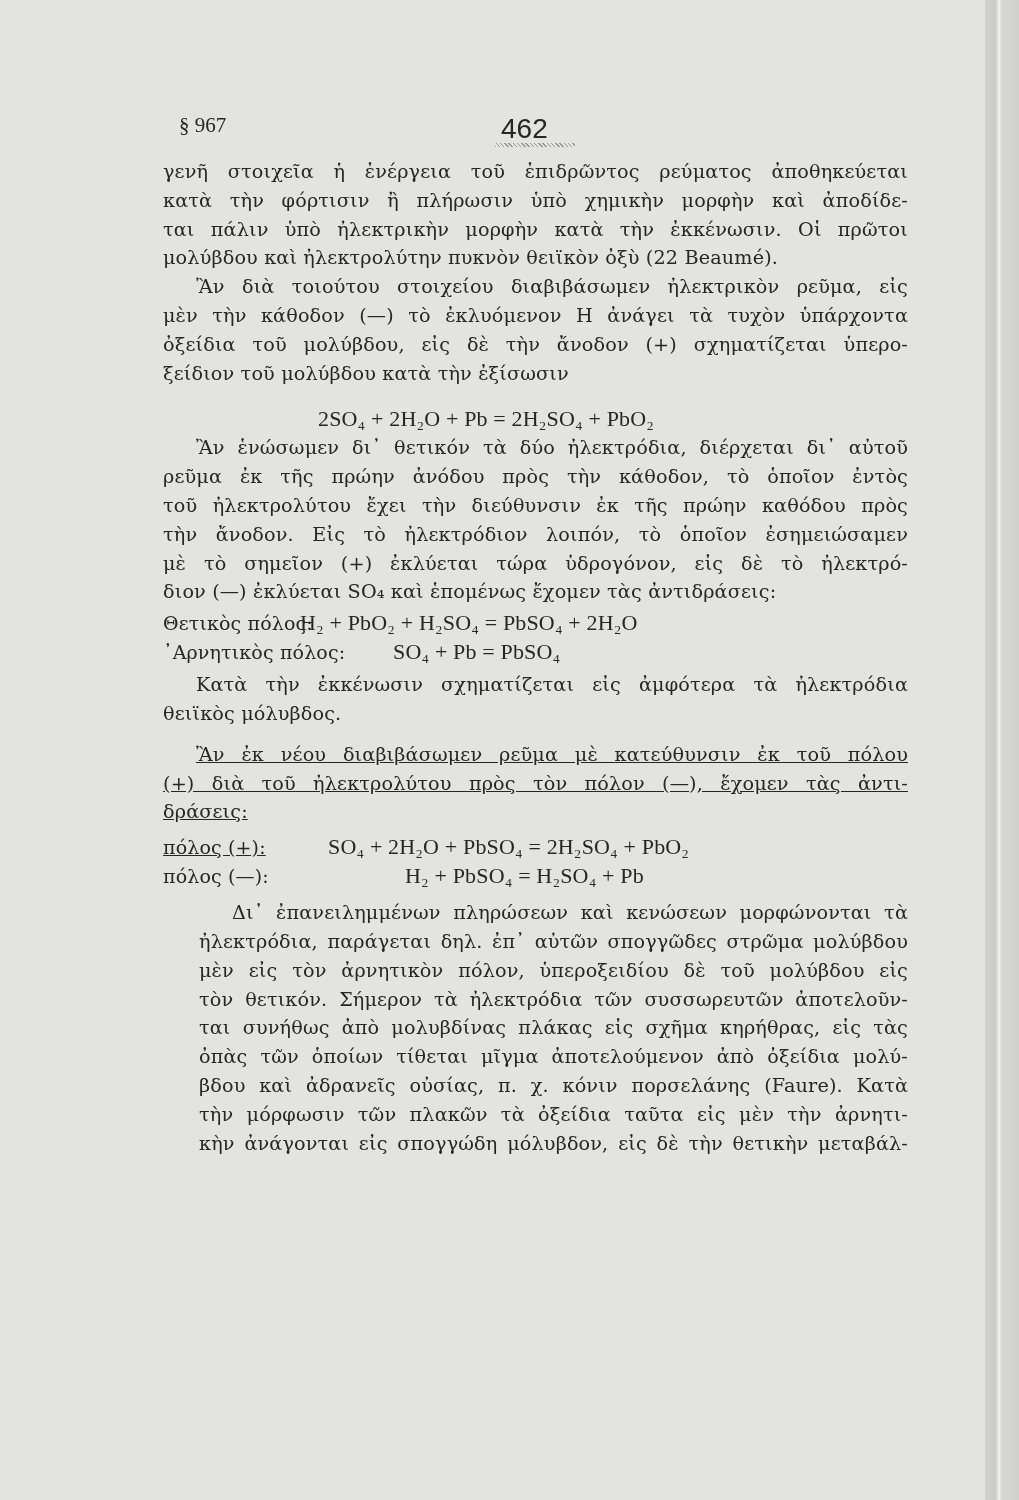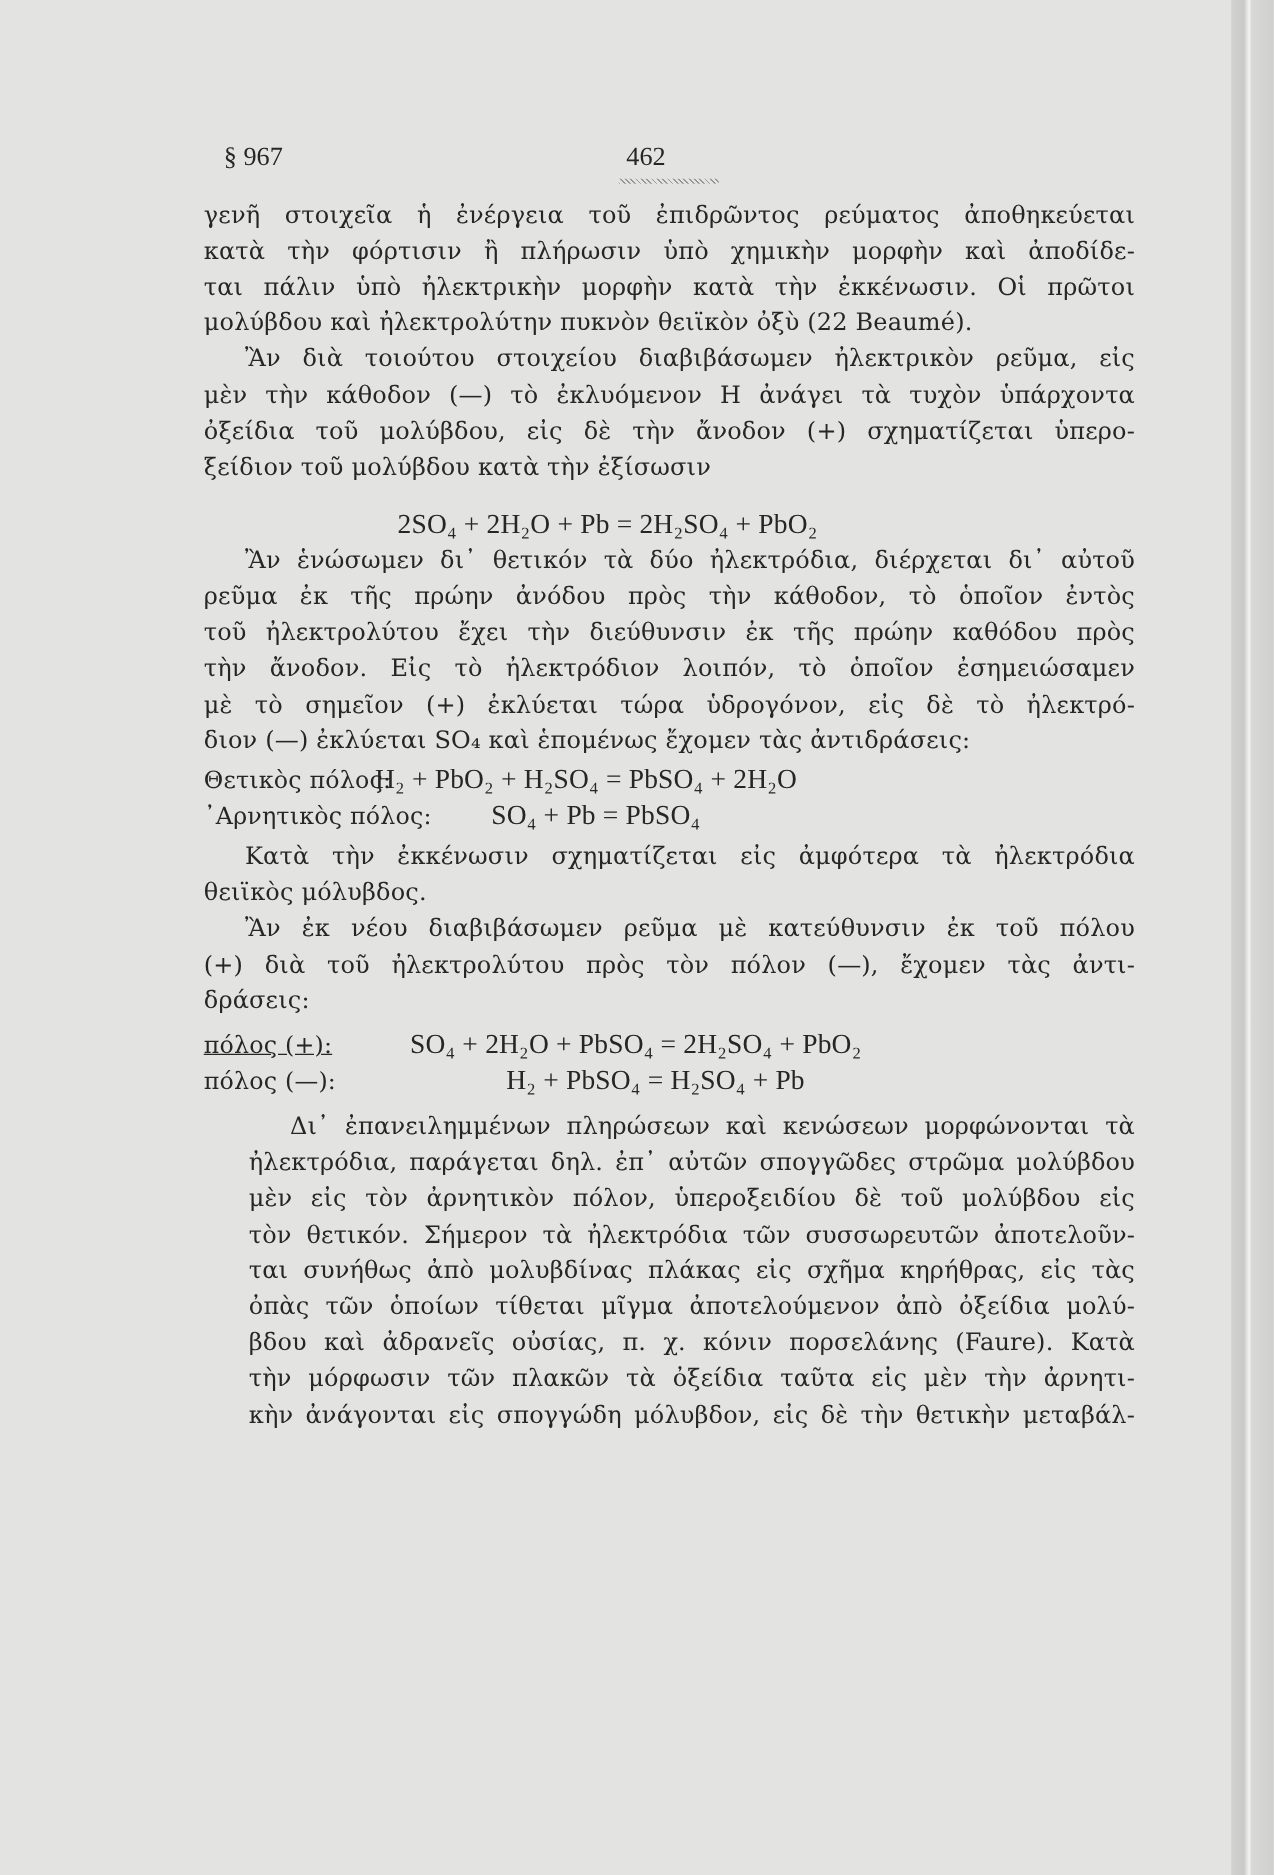--- a/index.html
+++ b/index.html
@@ -9,21 +9,21 @@
     font-family:"DejaVu Serif","Liberation Serif",serif;
     color:#262626;
   }
   .gutter {
     position:absolute; top:0; right:0; width:34px; height:1500px;
     background:linear-gradient(to right,#d2d2d1 0%,#c9c9c8 30%,#f4f4f4 42%,#d8d8d7 48%,#cfcfce 100%);
   }
   .page { position:absolute; left:0; top:0; width:985px; height:1500px; }
   .header { position:absolute; top:113px; left:163px; width:745px; height:40px;margin-left:16px; }
   .section-no { position:absolute; left:0; top:0; font-size:21px; font-family:"Liberation Serif",serif; }
-  .page-no { position:absolute; left:322px; top:0; font-size:21px; font-family:Liberation Serif, serif; }
+  .page-no { position:absolute; left:322px; top:0; font-size:28px; font-family:Liberation Sans, sans-serif; }
   .wavy {
     position:absolute; left:316px; top:30px; width:80px; height:4px;
     background:repeating-linear-gradient(45deg,#777 0 1px,transparent 1px 3px);
     opacity:.7;
   }
   .body {
     position:absolute; left:163px; top:158px; width:745px;
     font-size:19.2px; line-height:28.8px; letter-spacing:0.15px;
   }
   .line { display:block; white-space:nowrap; text-align:justify; text-align-last:justify; height:28.8px; }
@@ -81,21 +81,21 @@
       <div class="eq">
         <span class="lbl" style="width:230px;">᾽Αρνητικὸς πόλος:</span><span>SO₄ + Pb = PbSO₄</span>
       </div>
     </div>
 
     <div style="margin-top:4px;">
       <span class="line indent">Κατὰ τὴν ἐκκένωσιν σχηματίζεται εἰς ἀμφότερα τὰ ἠλεκτρόδια</span>
       <span class="line last">θειϊκὸς μόλυβδος.</span>
     </div>
 
-    <div style="margin-top:0;">
+    <div style="margin-top:12px;text-decoration:underline;">
       <span class="line indent">Ἂν ἐκ νέου διαβιβάσωμεν ρεῦμα μὲ κατεύθυνσιν ἐκ τοῦ πόλου</span>
       <span class="line">(+) διὰ τοῦ ἠλεκτρολύτου πρὸς τὸν πόλον (—), ἔχομεν τὰς ἀντι-</span>
       <span class="line last">δράσεις:</span>
     </div>
 
     <div style="margin-top:6px;">
       <div class="eq">
         <span class="lbl" style="width:165px;text-decoration:underline;">πόλος (+):</span><span>SO₄ + 2H₂O + PbSO₄ = 2H₂SO₄ + PbO₂</span>
       </div>
       <div class="eq">

